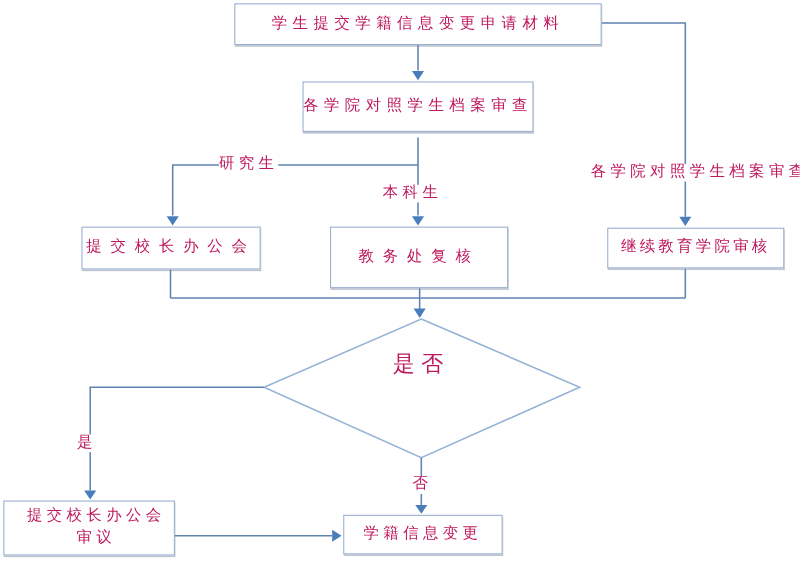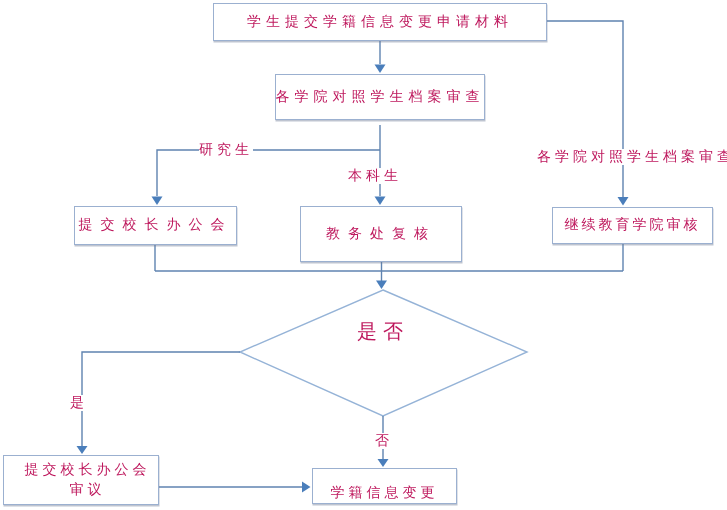--- a/index.html
+++ b/index.html
@@ -102,21 +102,21 @@
 
   <div class="diamond-text">
     <span>是否</span>
   </div>
 
   <div class="box" style="left:3px; top:455px; width:156px; height:50px; letter-spacing:4px; line-height:1.4;padding-left:13px;">
     <span>提交校长办公会</span>
     <span>审议</span>
   </div>
 
-  <div class="box" style="left:312px; top:468px; width:145px; height:36px; letter-spacing:4px;justify-content:flex-end;">
+  <div class="box" style="left:312px; top:468px; width:145px; height:36px; letter-spacing:4px;">
     <span>学籍信息变更</span>
   </div>
 
   <div class="edge-label" style="left:199px; top:142px;">研究生</div>
 
   <div class="edge-label" style="left:348px; top:168px;">本科生</div>
 
   <div class="edge-label" style="left:537px; top:149px;">各学院对照学生档案审查</div>
 
   <div class="edge-label" style="left:70px; top:395px; letter-spacing:0;">是</div>

